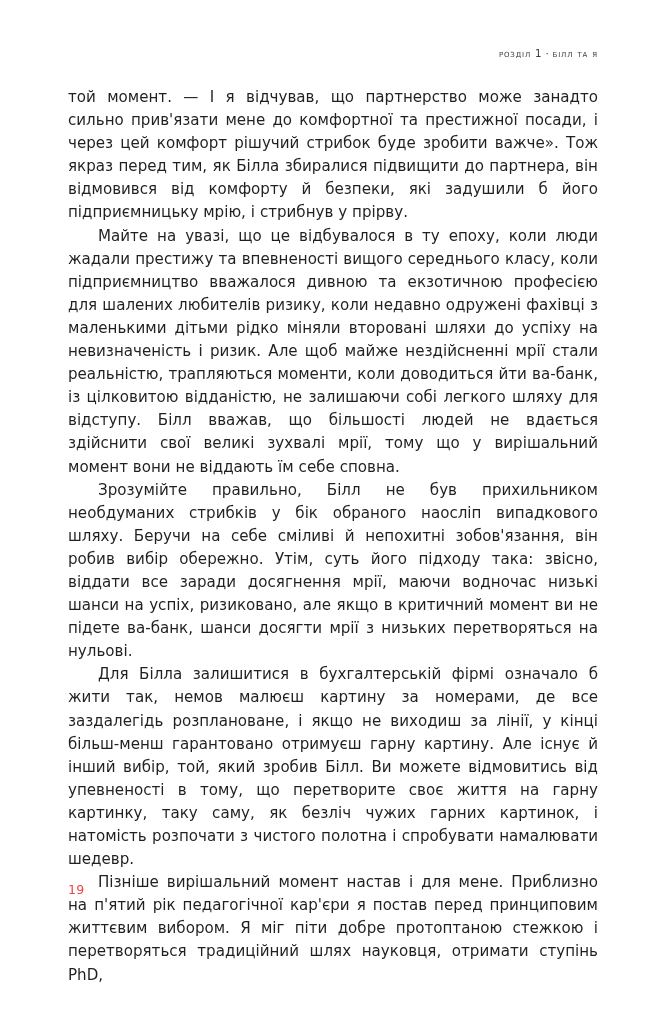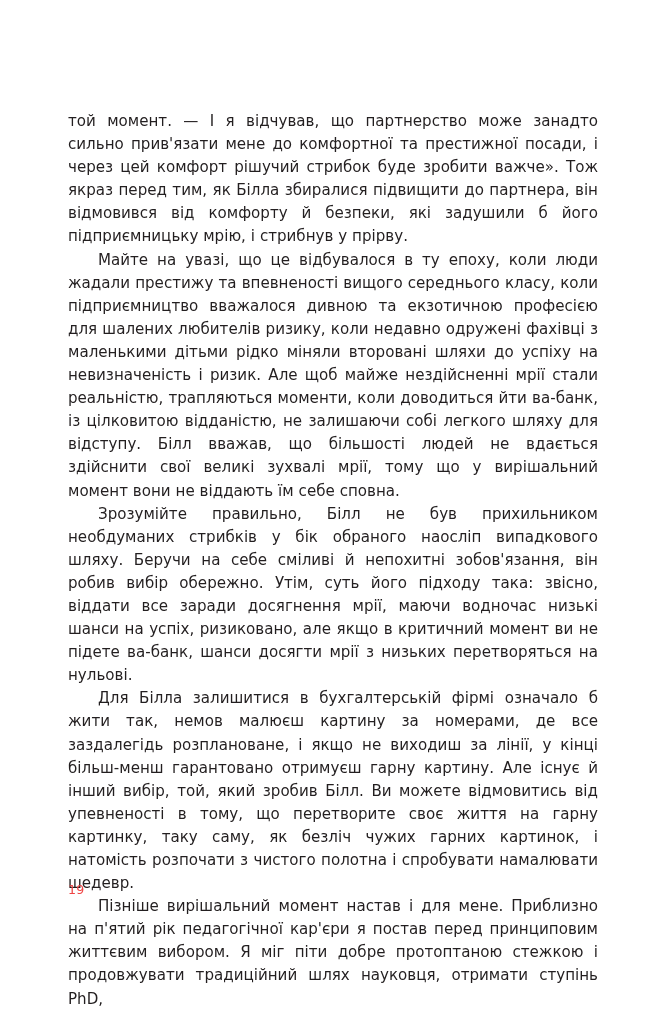--- a/index.html
+++ b/index.html
@@ -47,44 +47,47 @@
     text-align: justify;
     text-justify: inter-word;
     font-size: 15.1px;
     line-height: 23.1px;
     text-indent: 30px;
     hyphens: manual;
     word-spacing: 0.1px;
   }
   p.para.no-indent {
     text-indent: 0;
-    margin-top: 24px;
   }
   .ital {
   }
   .folio {
     position: absolute;
     left: 68px;
     right: 69px;
     top: 882px;
     text-align: left;
     font-size: 12.6px;
     color: #ef4444;
     letter-spacing: 0.3px;
   }
 </style>
 </head>
 <body>
 
 <div class="page">
 
+  <div class="running-head">
+    <span>Розділ</span>
+    <span>1</span><span class="rh-sep">·</span><span>Білл та я</span>
+  </div>
 
   <div class="text-block">
       <p class="para no-indent"><span>той момент. — І я відчував, що партнерство може занадто сильно прив'язати мене до комфортної та престижної посади, і через цей комфорт рішучий стрибок буде зробити важче». Тож якраз перед тим, як Білла збиралися підвищити до партнера, він відмовився від комфорту й безпеки, які задушили б його підприємницьку мрію, і стрибнув у прірву.</span></p>
       <p class="para"><span>Майте на увазі, що це відбувалося в ту епоху, коли люди жадали престижу та впевненості вищого середнього класу, коли підприємництво вважалося дивною та екзотичною професією для шалених любителів ризику, коли недавно одружені фахівці з маленькими дітьми рідко міняли второвані шляхи до успіху на невизначеність і ризик. Але щоб майже нездійсненні мрії стали реальністю, трапляються моменти, коли доводиться йти ва-банк, із цілковитою відданістю, не залишаючи собі </span><span class="ital">легкого шляху для</span><span> відступу. Білл вважав, що більшості людей не вдається здійснити свої великі зухвалі мрії, тому що у вирішальний момент вони не віддають їм себе сповна.</span></p>
       <p class="para"><span>Зрозумійте правильно, Білл не був прихильником необдуманих стрибків у бік обраного наосліп випадкового шляху. Беручи на себе сміливі й непохитні зобов'язання, він робив вибір обережно. Утім, суть його підходу така: звісно, віддати все заради досягнення мрії, маючи водночас низькі шанси на успіх, ризиковано, </span><span class="ital">але якщо в критичний момент ви не підете ва-банк, шанси досягти мрії з низьких перетворяться на нульові.</span></p>
       <p class="para"><span>Для Білла залишитися в бухгалтерській фірмі означало б жити так, немов малюєш картину за номерами, де все заздалегідь розплановане, і якщо не виходиш за лінії, у кінці більш-менш гарантовано отримуєш гарну картину. Але існує й інший вибір, той, який зробив Білл. Ви можете відмовитись від упевненості в тому, що перетворите своє життя на гарну картинку, таку саму, як безліч чужих гарних картинок, і натомість розпочати з чистого полотна і спробувати намалювати шедевр.</span></p>
-      <p class="para"><span>Пізніше вирішальний момент настав і для мене. Приблизно на п'ятий рік педагогічної кар'єри я постав перед принциповим життєвим вибором. Я міг піти добре протоптаною стежкою і продовжувати традиційний шлях науковця, отримати ступінь PhD,</span></p>
+      <p class="para"><span>Пізніше вирішальний момент настав і для мене. Приблизно на п'ятий рік педагогічної кар'єри я постав перед принциповим життєвим вибором. Я міг піти добре протоптаною стежкою і перетворяться традиційний шлях науковця, отримати ступінь PhD,</span></p>
     </div>
 
   <div class="folio">19</div>
 
 </div>
 
 </body></html>

